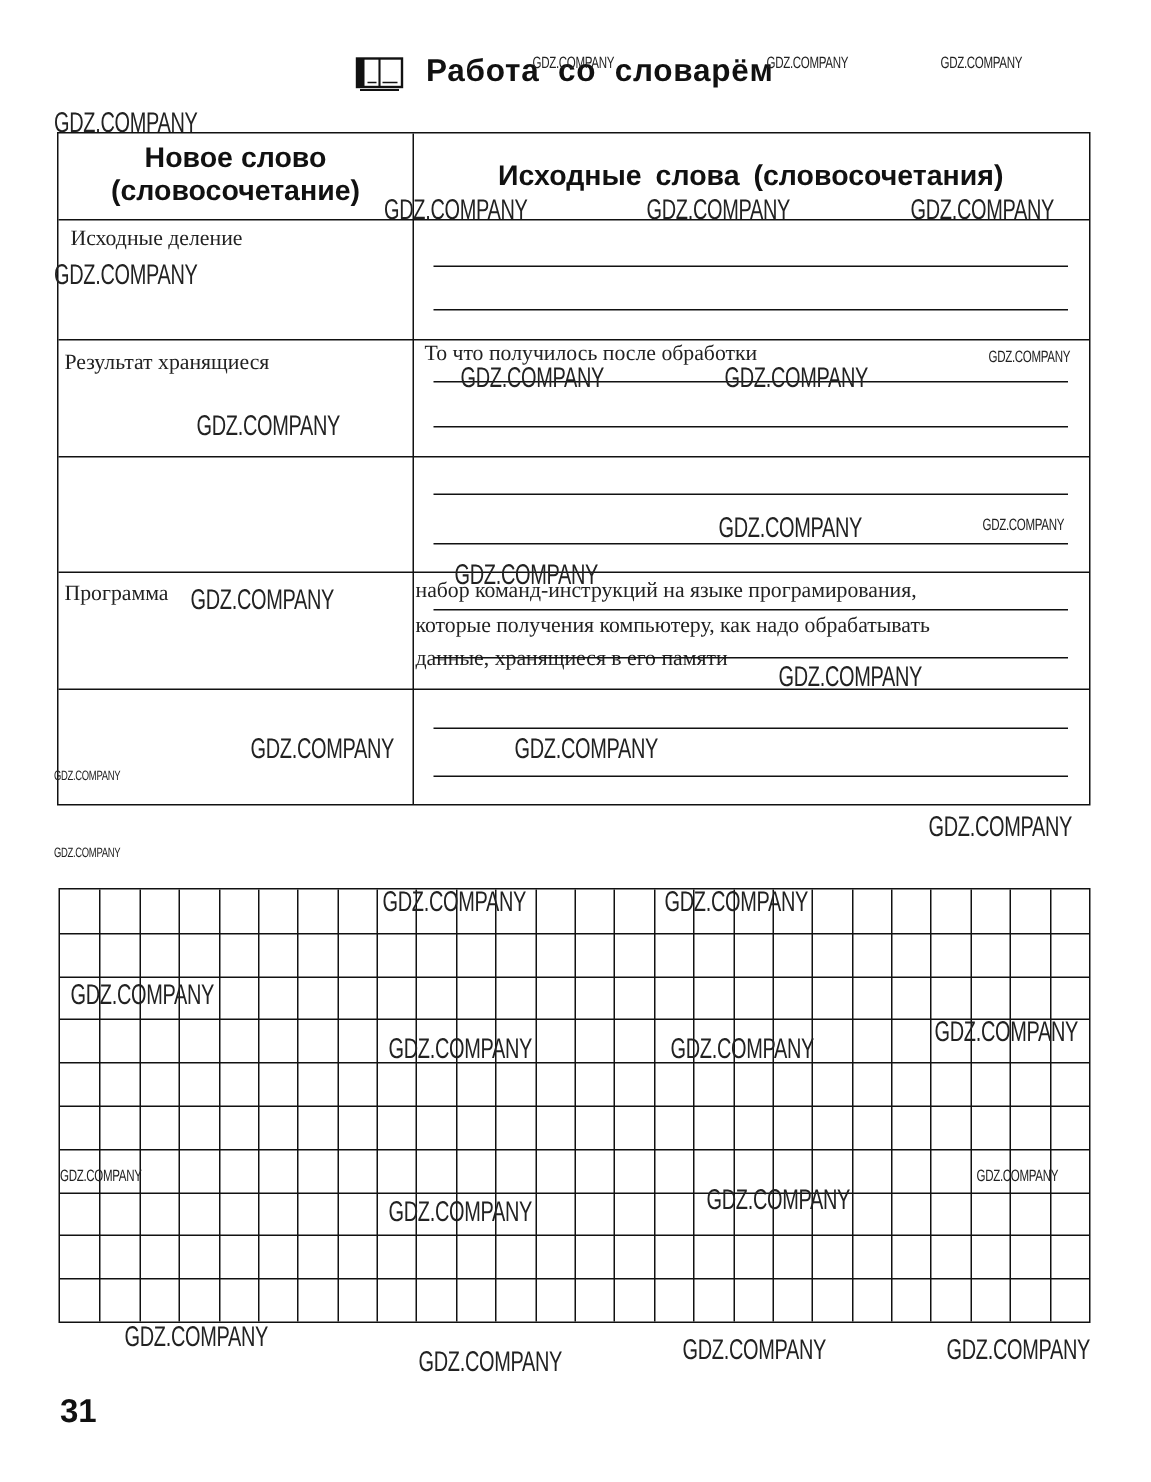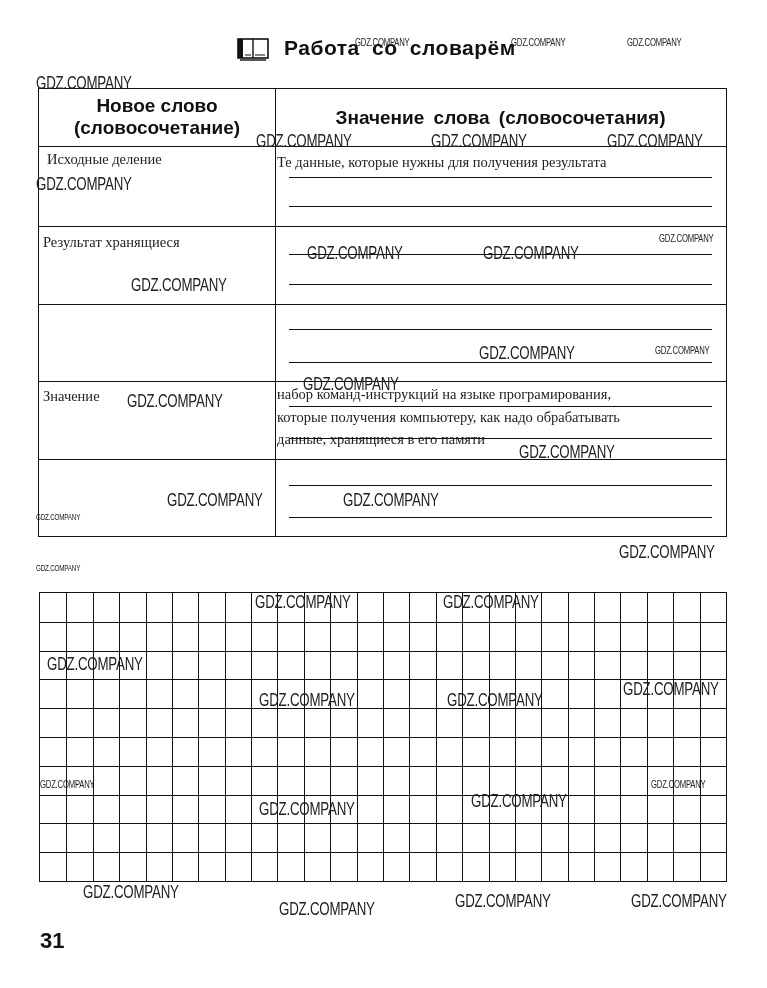--- a/index.html
+++ b/index.html
@@ -43,41 +43,41 @@
     <line x1="9" y1="19" x2="15" y2="19" stroke="#111" stroke-width="1"></line>
     <line x1="19" y1="19" x2="29" y2="19" stroke="#111" stroke-width="1"></line>
   </svg>
   <span class="page-title">Работа со словарём</span>
 </div>
 
 <div class="vocab-table">
   <div class="col-divider"></div>
 
   <div class="th th-left">Новое слово (словосочетание)</div>
-  <div class="th th-right">Значение слова (словосочетания)</div>
+  <div class="th th-right">Исходные слова (словосочетания)</div>
 
   <div class="row" style="top:57px"></div>
   <div class="row" style="top:137px"></div>
   <div class="row" style="top:215px"></div>
   <div class="row" style="top:292px"></div>
   <div class="row" style="top:370px"></div>
 
   <div class="term" style="top:60px;left:8px">Исходные деление</div>
-  <div class="meaning" style="top:62px">Те данные, которые нужны для получения результата</div>
   <div class="rule" style="top:88px"></div>
   <div class="rule" style="top:117px"></div>
 
   <div class="term" style="top:143px">Результат хранящиеся</div>
+  <div class="meaning" style="top:136px;left:244px">То что получилось после обработки</div>
   <div class="rule" style="top:165px"></div>
   <div class="rule" style="top:195px"></div>
 
   <div class="rule" style="top:240px"></div>
   <div class="rule" style="top:273px"></div>
 
-  <div class="term" style="top:297px">Значение</div>
+  <div class="term" style="top:297px">Программа</div>
   <div class="meaning" style="top:294px">набор команд-инструкций на языке програмирования,
 которые получения компьютеру, как надо обрабатывать
 данные, хранящиеся в его памяти</div>
   <div class="rule" style="top:317px"></div>
   <div class="rule" style="top:349px"></div>
 
   <div class="term" style="top:376px"></div>
   <div class="meaning" style="top:376px"></div>
   <div class="rule" style="top:396px"></div>
   <div class="rule" style="top:428px"></div>

